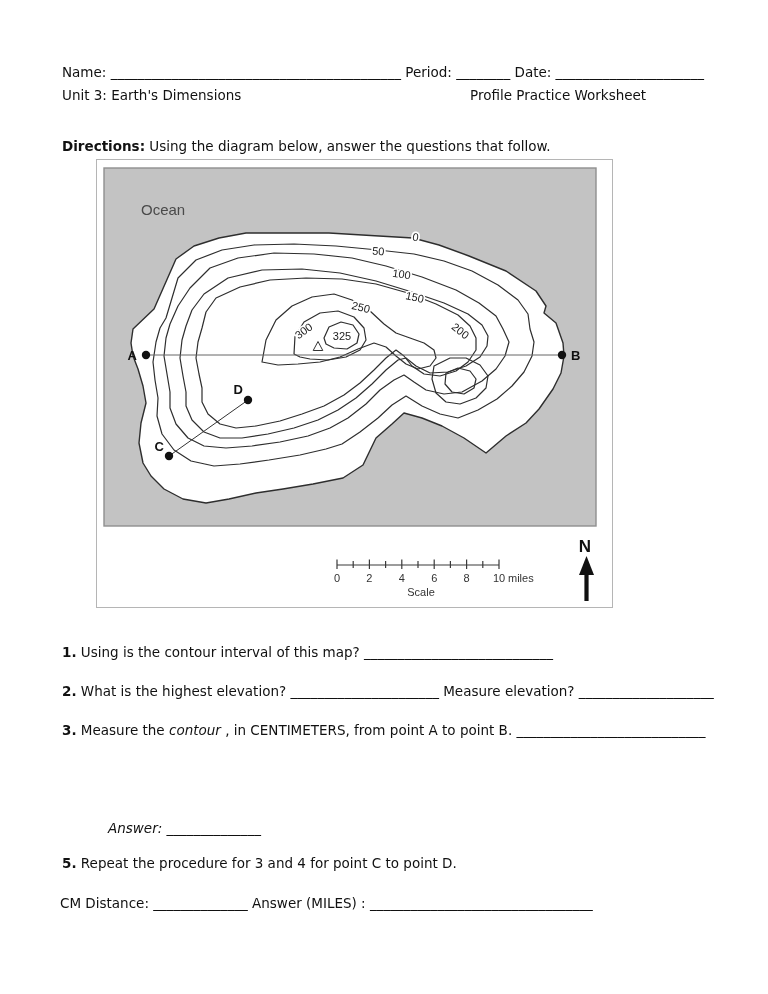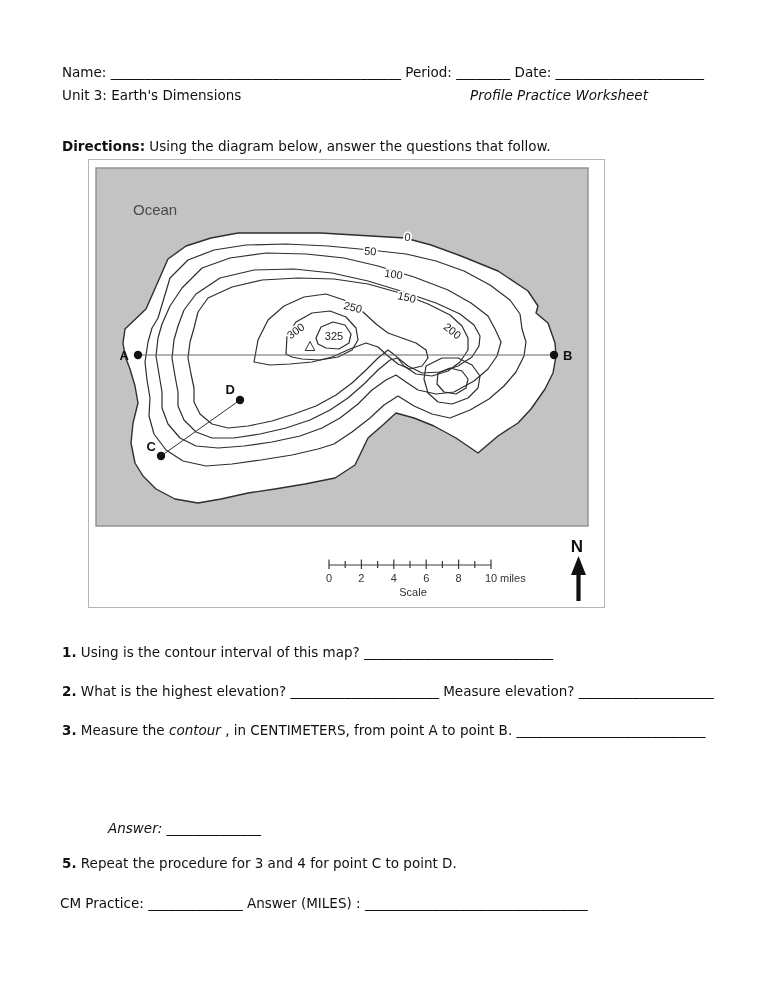--- a/index.html
+++ b/index.html
@@ -1,21 +1,21 @@
 <!DOCTYPE html>
 <html><head>
 <meta charset="utf-8">
 <style>
   html,body{margin:0;padding:0;background:#fff;}
   .page{position:relative;width:768px;height:994px;background:#ffffff;overflow:hidden;
         font-family:"DejaVu Sans",sans-serif;color:#111;padding-left:48px;}
   .tline{position:absolute;font-size:13.5px;white-space:nowrap;letter-spacing:0px;}
   .b{font-weight:bold;}
   .i{font-style:italic;}
-  .map-wrap{position:absolute;left:88px;top:159px;width:591px;height:449px;}
+  .map-wrap{position:absolute;left:96px;top:159px;width:591px;height:449px;}
   svg text{font-family:"Liberation Sans",sans-serif;}
   .maplabel{font-size:11px;fill:#222;paint-order:stroke;stroke:#ffffff;stroke-width:3.5px;
             stroke-linejoin:round;}
   .ptlabel{font-size:13px;font-weight:bold;fill:#111;}
   .scalenum{font-size:11px;fill:#333;}
   .contour{fill:none;stroke:#2e2e2e;stroke-width:1.2;stroke-linejoin:round;stroke-linecap:round;}
 </style>
 </head>
 <body>
 
@@ -26,21 +26,21 @@
     <span>___________________________________________</span>
     <span> </span>
     <span>Period:</span>
     <span>________</span>
     <span> </span>
     <span>Date:</span>
     <span>______________________</span>
   </div>
 
   <div class="tline" style="left:62px;top:87px;">Unit 3: Earth's Dimensions</div>
-  <div class="tline" style="left:470px;top:87px;font-style:italic;">Profile Practice Worksheet</div>
+  <div class="tline" style="left:470px;top:87px;">Profile Practice Worksheet</div>
 
   <div class="tline" style="left:62px;top:122px;margin-top:16px;">
     <span class="b">Directions:</span>
     <span> </span>
     <span>Using the diagram below, answer the questions that follow.</span>
   </div>
 
   <div class="map-wrap">
     <svg width="517" height="449" viewBox="0 0 517 449">
 
@@ -155,19 +155,19 @@
     <span>Answer: </span>
     <span>______________</span>
   </div>
 
   <div class="tline" style="left:62px;top:855px;">
     <span class="b">5.</span>
     <span> Repeat the procedure for 3 and 4 for point C to point D.</span>
   </div>
 
   <div class="tline" style="left:60px;top:895px;">
-    <span>CM Practice: </span>
+    <span>CM Distance: </span>
     <span>______________</span>
     <span> Answer (MILES) : </span>
     <span>_________________________________</span>
   </div>
 
 </div>
 
 </body></html>

